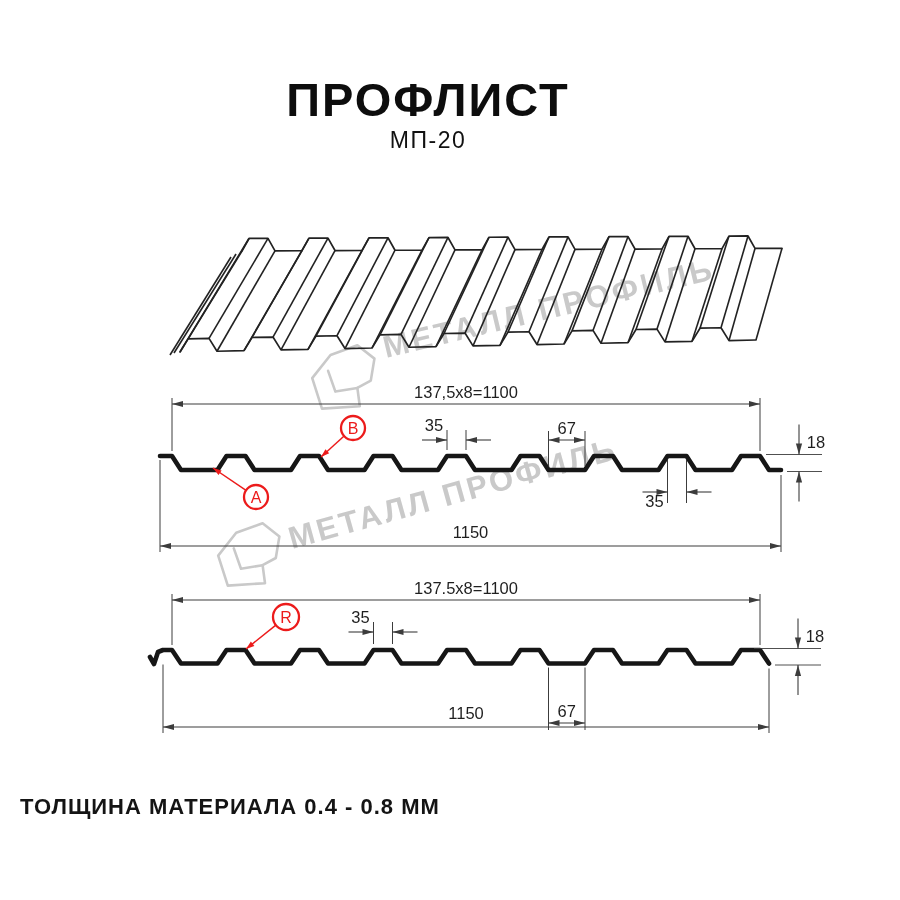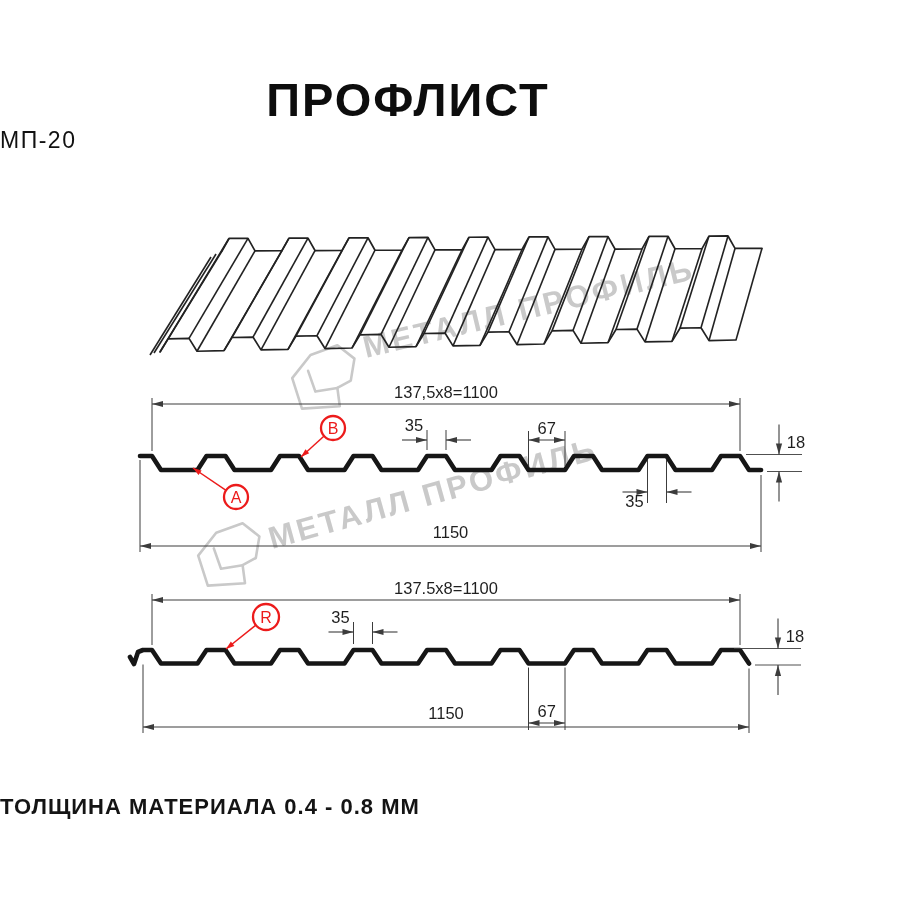--- a/index.html
+++ b/index.html
@@ -1,20 +1,20 @@
 <!DOCTYPE html>
 <html><head>
 <meta charset="utf-8">
 <style>
   html,body{margin:0;padding:0;background:#ffffff;}
   .page{position:relative;width:816px;height:900px;background:#ffffff;overflow:hidden;
-        font-family:"Liberation Sans",sans-serif;}
+        font-family:"Liberation Sans",sans-serif;margin-left:20px;}
   .title{position:absolute;top:72px;left:0;width:100%;text-align:center;
          font-size:47px;font-weight:800;letter-spacing:2px;color:#0d0d0d;}
-  .subtitle{position:absolute;top:127px;left:0;width:100%;
+  .subtitle{position:absolute;top:127px;left:0;width:100%;text-align:center;
             font-size:23px;font-weight:500;letter-spacing:1.5px;color:#111;}
   .footnote{position:absolute;top:794px;left:0;width:100%;text-align:left;
             font-size:22px;font-weight:600;letter-spacing:1px;color:#141414;}
   svg text{font-family:"Liberation Sans",sans-serif;}
 </style>
 </head>
 <body>
 
 <div class="page">
   <div class="title">ПРОФЛИСТ</div>

